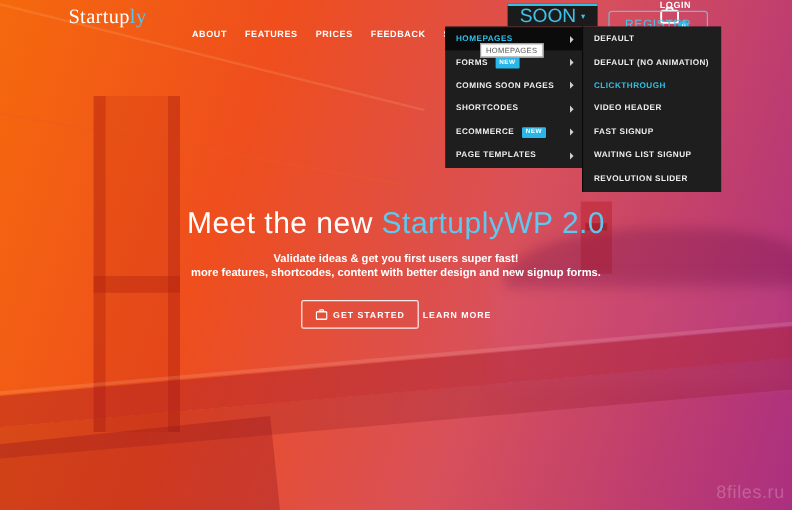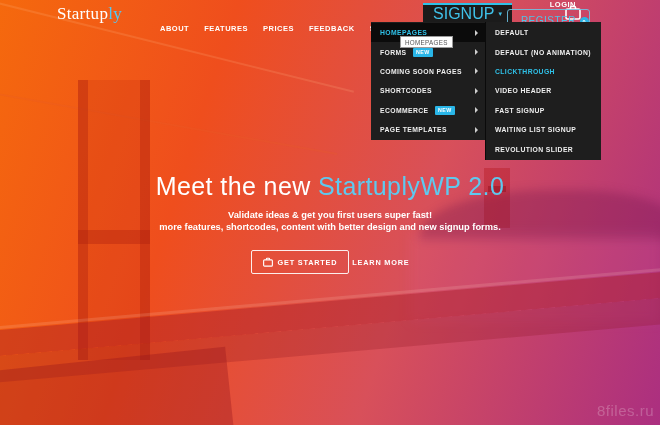--- a/index.html
+++ b/index.html
@@ -82,21 +82,21 @@
 
 <div class="header">
   <div class="logo"><span>Startup</span><span class="lt2">ly</span></div>
   <div class="nav">
     <span class="nav-item">ABOUT</span>
     <span class="nav-item">FEATURES</span>
     <span class="nav-item">PRICES</span>
     <span class="nav-item">FEEDBACK</span>
     <span class="nav-item">STARTED</span>
     <span class="nav-extra">
-      <span>SIGNUP</span>
+      <span>SOON</span>
       <span class="caret">▾</span>
     </span>
     <span class="nav-item">BLOG</span>
     <span class="cart">
       <svg class="bc" width="16" height="15" viewBox="0 0 16 15">
         <rect x="1" y="4" width="14" height="10" rx="1.5" fill="none" stroke="#ffffff" stroke-width="1.6"></rect>
         <path d="M5.5 4 V2.5 a1 1 0 0 1 1-1 h3 a1 1 0 0 1 1 1 V4" fill="none" stroke="#ffffff" stroke-width="1.6"></path>
       </svg>
       <span class="badge">0</span>
     </span>

